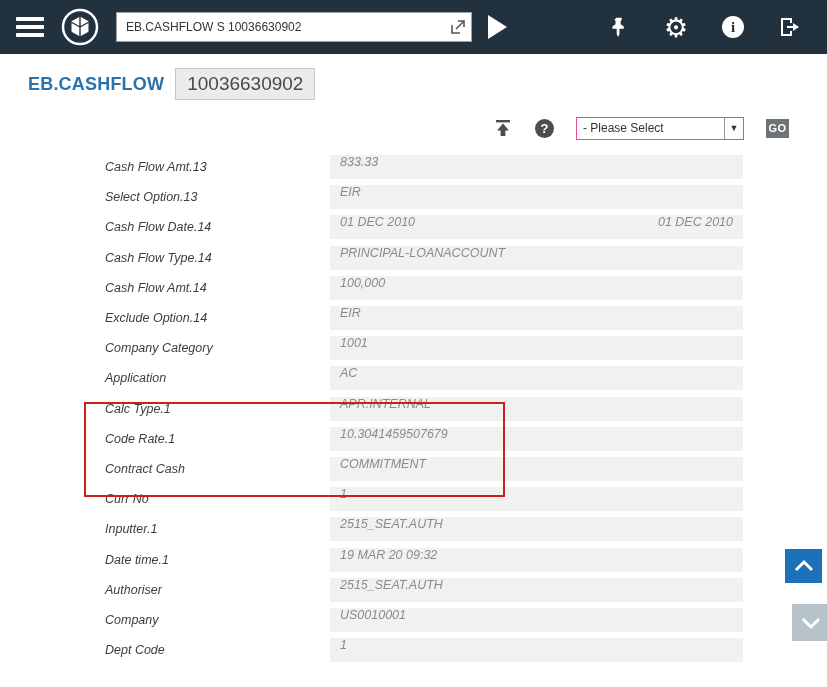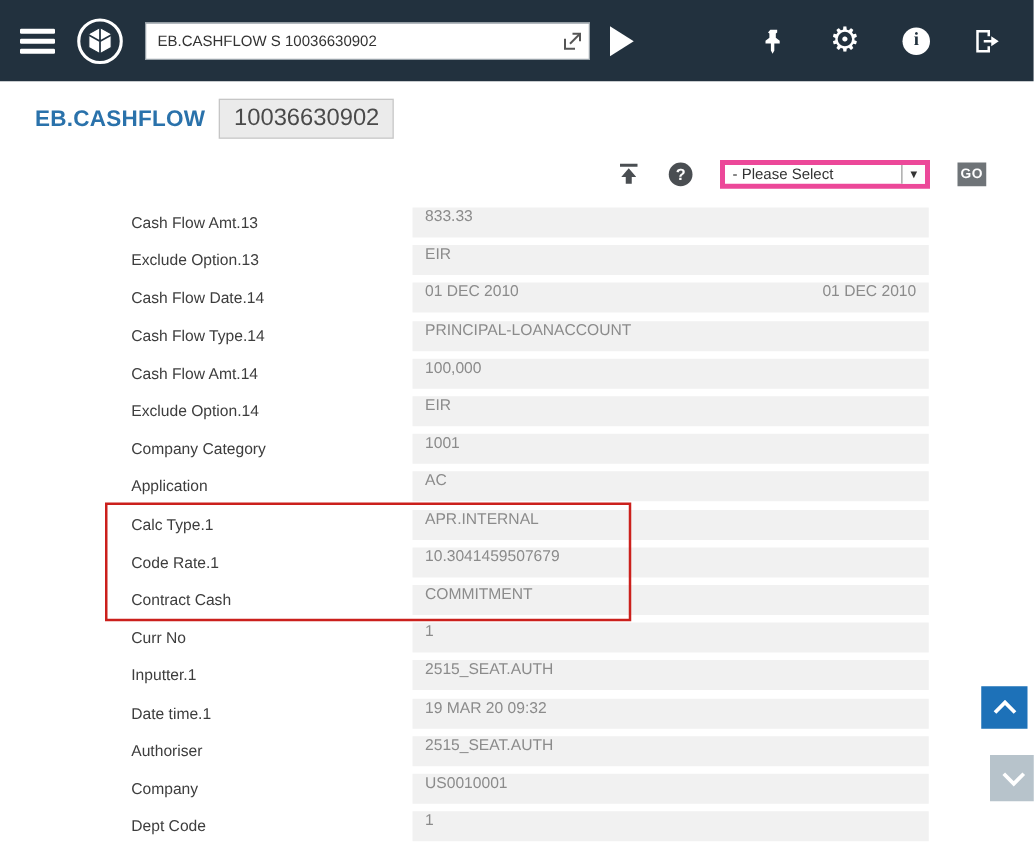--- a/index.html
+++ b/index.html
@@ -5,21 +5,21 @@
   * { box-sizing: border-box; margin: 0; padding: 0; }
   html,body { width: 827px; height: 687px; overflow: hidden; }
   body {
     font-family: "Liberation Sans", sans-serif;
     background: #ffffff;
     position: relative;
   }
 
   
   .header {
-    height: 65px;
+    height: 54px;
     background: #22313e;
     display: flex;
     align-items: center;
     padding: 16px 16px;
   }
   .hamburger { width: 28px; cursor: pointer; }
   .hamburger span { display: block; height: 4px; background: #fff; margin: 4px 0; border-radius: 1px; }
   .logo { margin-left: 16px; width: 40px; height: 40px; }
   .cmd-wrap { position: relative; margin-left: 16px; width: 356px; }
   .cmd-wrap input {
@@ -55,36 +55,36 @@
     display: flex; align-items: center; justify-content: flex-end;
     gap: 22px; padding-right: 38px;
   }
   .tool-icon { width: 20px; height: 20px; cursor: pointer; }
   .help-circle {
     width: 19px; height: 19px; border-radius: 50%; background: #4a4e52; color: #fff;
     display: flex; align-items: center; justify-content: center;
     font-size: 13px; font-weight: bold; cursor: pointer;
   }
   .select-box {
-    width: 168px; height: 23px; background: #fff; border: 4px solid #ec4899;
+    width: 168px; height: 23px; background: #fff; border: 1px solid #ec4899;
     display: flex; align-items: center; cursor: pointer;
   }
   .select-text { flex: 1; font-size: 12px; color: #333; padding-left: 6px; white-space: nowrap; overflow: hidden; }
   .select-arrow {
     width: 19px; height: 100%; border-left: 1px solid #999; background: #fdfdfd;
     display: flex; align-items: center; justify-content: center; font-size: 9px; color: #333;
   }
   .go-btn {
     width: 23px; height: 19px; background: #6f7478; color: #fff; border: none;
     font-family: "Liberation Sans", sans-serif; font-size: 11px; font-weight: bold;
     letter-spacing: .5px; cursor: pointer; display: flex; align-items: center; justify-content: center;
   }
 
   
-  .form { margin: 12px 0 0 85px; width: 658px; }
+  .form { margin: 12px 0 0 85px; width: 658px; font-style: italic; }
   .row { display: flex; align-items: center; height: 30.2px; }
   .row .label { width: 245px; padding-left: 20px; font-size: 12.5px; color: #3d3d3d; }
   .row .cell {
     flex: 1; height: 24px; background: #f1f1f1;
     display: flex; align-items: flex-start; justify-content: space-between;
     padding: 0 10px; font-size: 12.5px; color: #8b8b8b;
   }
 
   
   .annotation {
@@ -172,21 +172,21 @@
 </div>
 
 <div class="form">
     <div class="row">
       <div class="label">Cash Flow Amt.13</div>
       <div class="cell">
         <span>833.33</span>
       </div>
     </div>
     <div class="row">
-      <div class="label">Exclude Option.13</div>
+      <div class="label">Select Option.13</div>
       <div class="cell">
         <span>EIR</span>
       </div>
     </div>
     <div class="row">
       <div class="label">Cash Flow Date.14</div>
       <div class="cell">
         <span>01 DEC 2010</span>
         <span>01 DEC 2010</span>
       </div>

